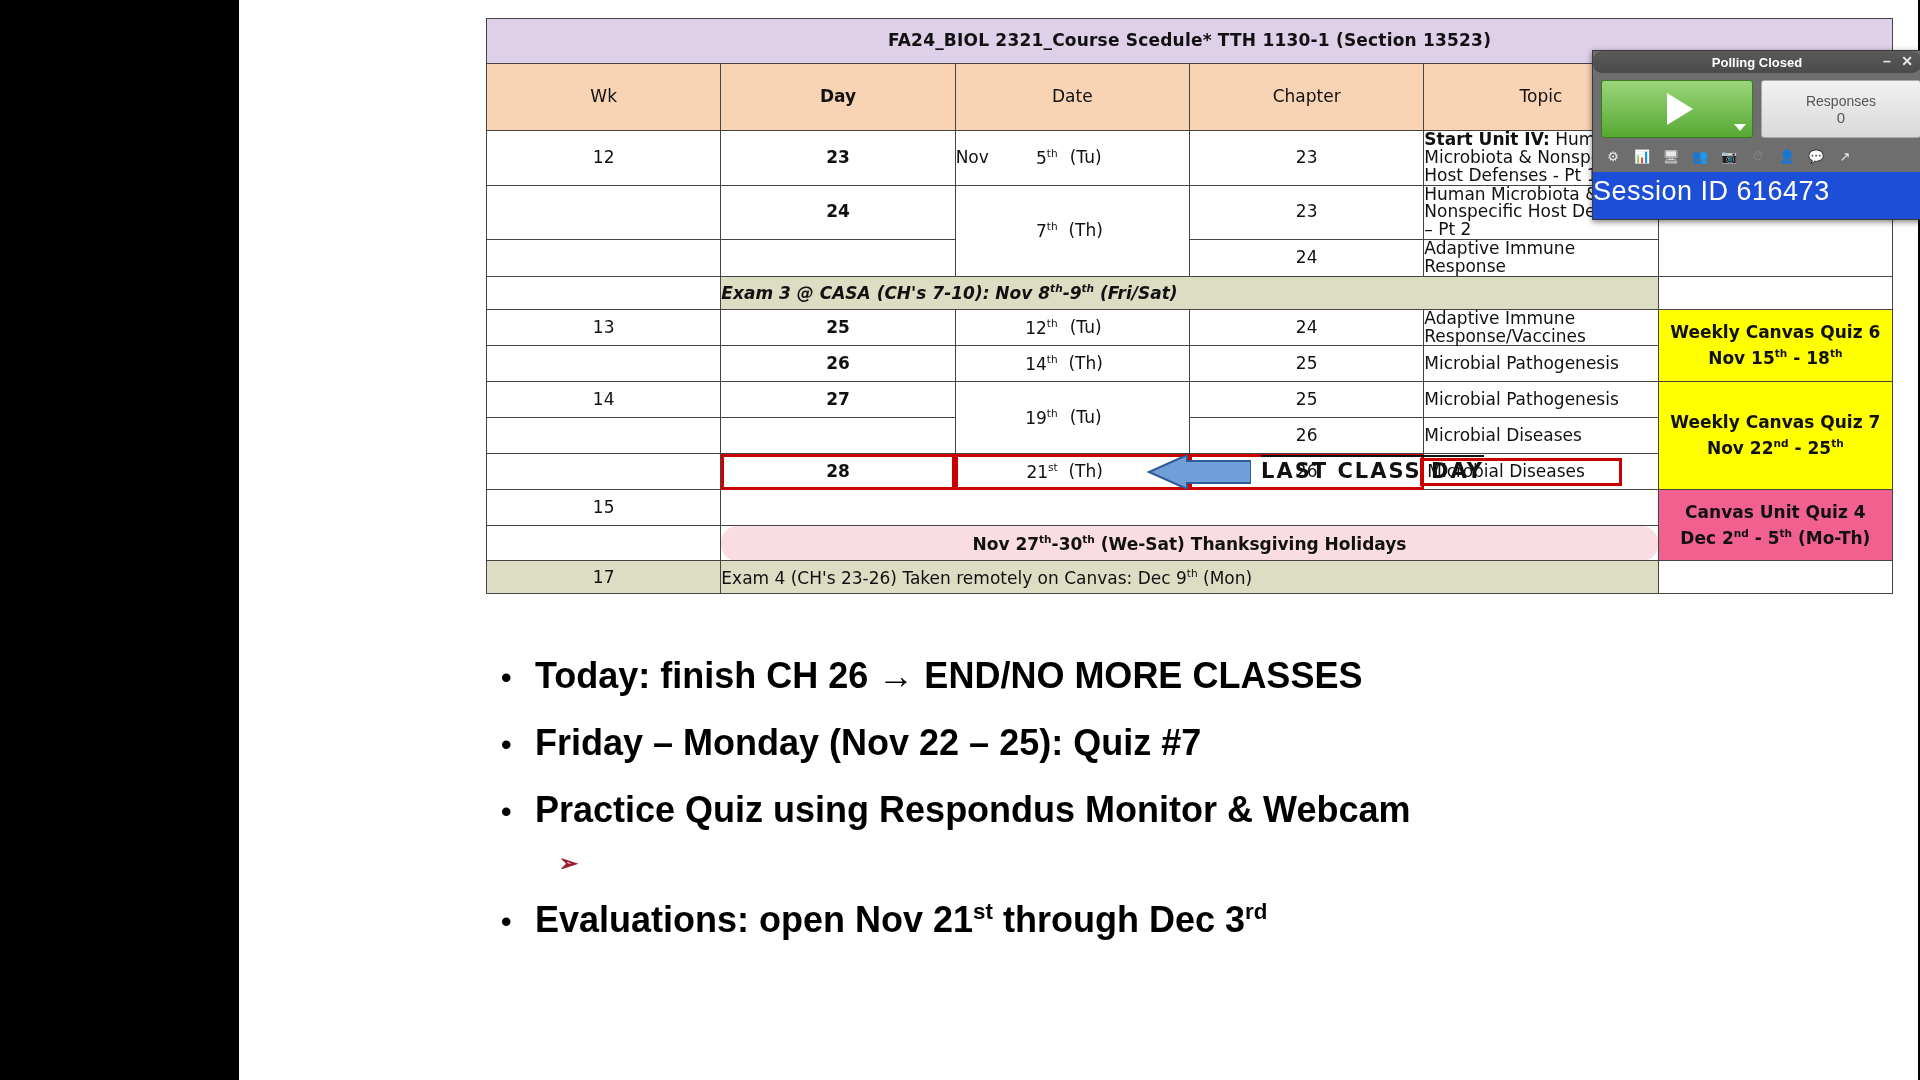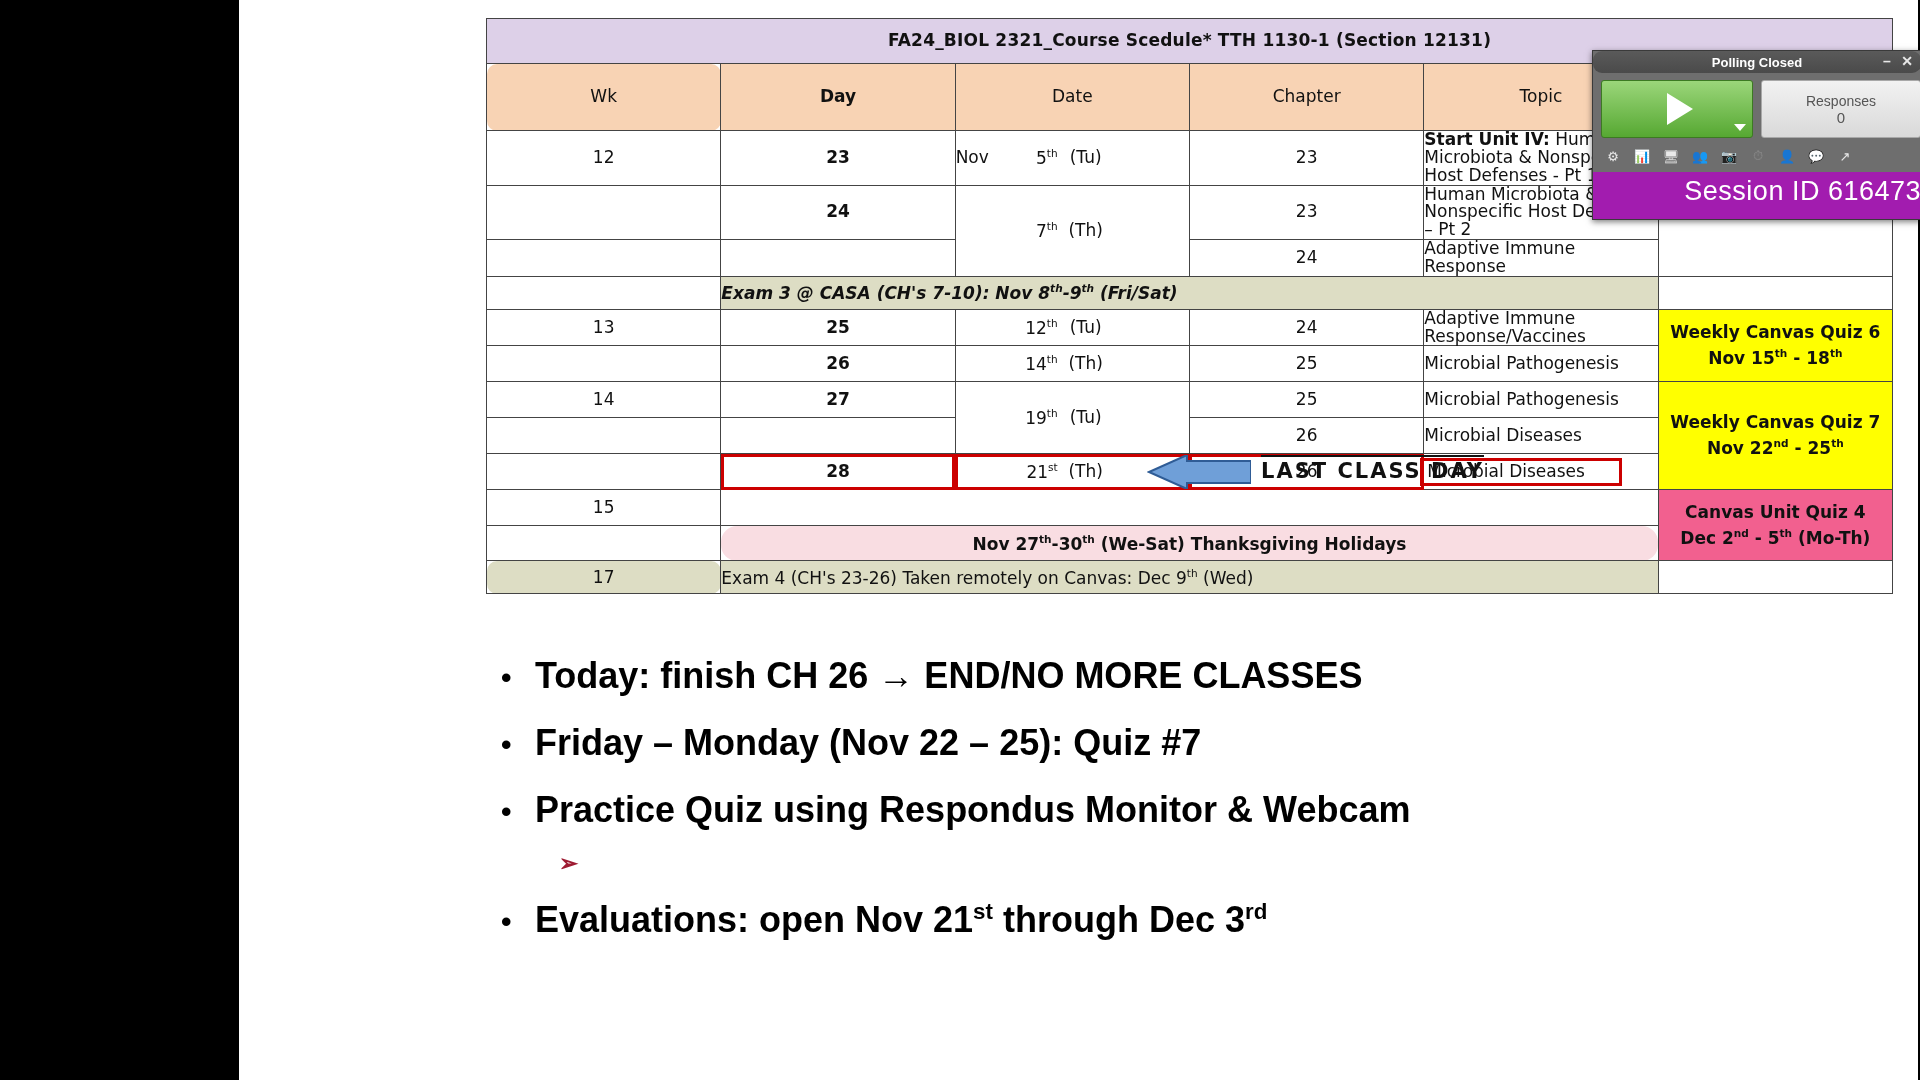--- a/index.html
+++ b/index.html
@@ -54,21 +54,21 @@
     height: 44px;
     letter-spacing: .2px;
   }
   .hdr {
     background: #f8d3b4;
     text-align: center;
     font-size: 19px;
     height: 66px;
     font-weight: 500;
   }
-  .wk   { width: 38px;  text-align: center; font-size: 18px; border-radius: 10px; }
+  .wk   { width: 38px;  text-align: center; font-size: 18px; }
   .day  { width: 44px;  text-align: center; color: #c00000; font-weight: 700; font-size: 18px; }
   .date { width: 166px; font-size: 18px; padding-left: 6px; position: relative; }
   .chap { width: 140px; text-align: center; font-size: 18px; }
   .topic{ font-size: 18px; padding-left: 8px; }
   .quiz { width: 214px; text-align: center; font-size: 18px; }
 
   .date-inner { display:flex; align-items:center; }
   .date-mon { width: 48px; }
   .date-num { width: 54px; text-align: right; }
   .date-dow { width: 56px; text-align: center; padding-right: 6px; }
@@ -250,38 +250,38 @@
     background: #6e6e6e;
   }
   .picon {
     width: 20px; height: 20px;
     display: flex; align-items: center; justify-content: center;
     font-size: 13px;
     color: #e9e9e9;
   }
   .picon.dim { color: #8e8e8e; }
   #session-bar {
-    background: #a21caf;
+    background: #1d4ed8;
     color: #ffffff;
     font-size: 27px;
-    text-align: right;
+    text-align: left;
     padding: 4px 0 12px 0;
     letter-spacing: .5px;
   }
 </style>
 </head>
 <body>
 
 <div id="stage">
   <div id="slide">
 
     <table id="schedule">
       <tbody>
         <tr>
-          <td class="ttl" colspan="6">FA24_BIOL 2321_Course Scedule* TTH 1130-1 (Section 12131)</td>
+          <td class="ttl" colspan="6">FA24_BIOL 2321_Course Scedule* TTH 1130-1 (Section 13523)</td>
         </tr>
         <tr>
           <td class="hdr wk">Wk</td>
           <td class="hdr day" style="color:#111">Day</td>
           <td class="hdr date" style="text-align:center">Date</td>
           <td class="hdr chap">Chapter</td>
           <td class="hdr topic" style="text-align:center">Topic</td>
           <td class="hdr quiz">
             <div>Canvas Quiz Da</div>
             <div style="margin-top:6px">Available Fri - M</div>
@@ -412,21 +412,21 @@
           </td>
         </tr>
 
         <tr>
           <td class="blank" style="background:#fff"></td>
           <td class="holiday" colspan="4" style="height:34px"><span>Nov 27</span><sup>th</sup><span>-30</span><sup>th</sup><span> (We-Sat)  Thanksgiving Holidays</span></td>
         </tr>
 
         <tr class="exam-row-plain">
           <td class="wk" style="background:#ddddc4">17</td>
-          <td colspan="4"><span>Exam 4 (CH's 23-26) Taken remotely on Canvas: Dec 9</span><sup>th</sup><span> (Wed)</span></td>
+          <td colspan="4"><span>Exam 4 (CH's 23-26) Taken remotely on Canvas: Dec 9</span><sup>th</sup><span> (Mon)</span></td>
           <td class="blank" style="background:#fff"></td>
         </tr>
       </tbody>
     </table>
 
     <div id="lastclass-wrap">
       <svg id="arrow" viewBox="0 0 104 34">
         <polygon points="104,6 40,6 40,0 2,17 40,34 40,28 104,28" fill="#6f9fd8" stroke="#2f5c96" stroke-width="2"></polygon>
       </svg>
       <div id="lastclass">LAST CLASS DAY</div>

